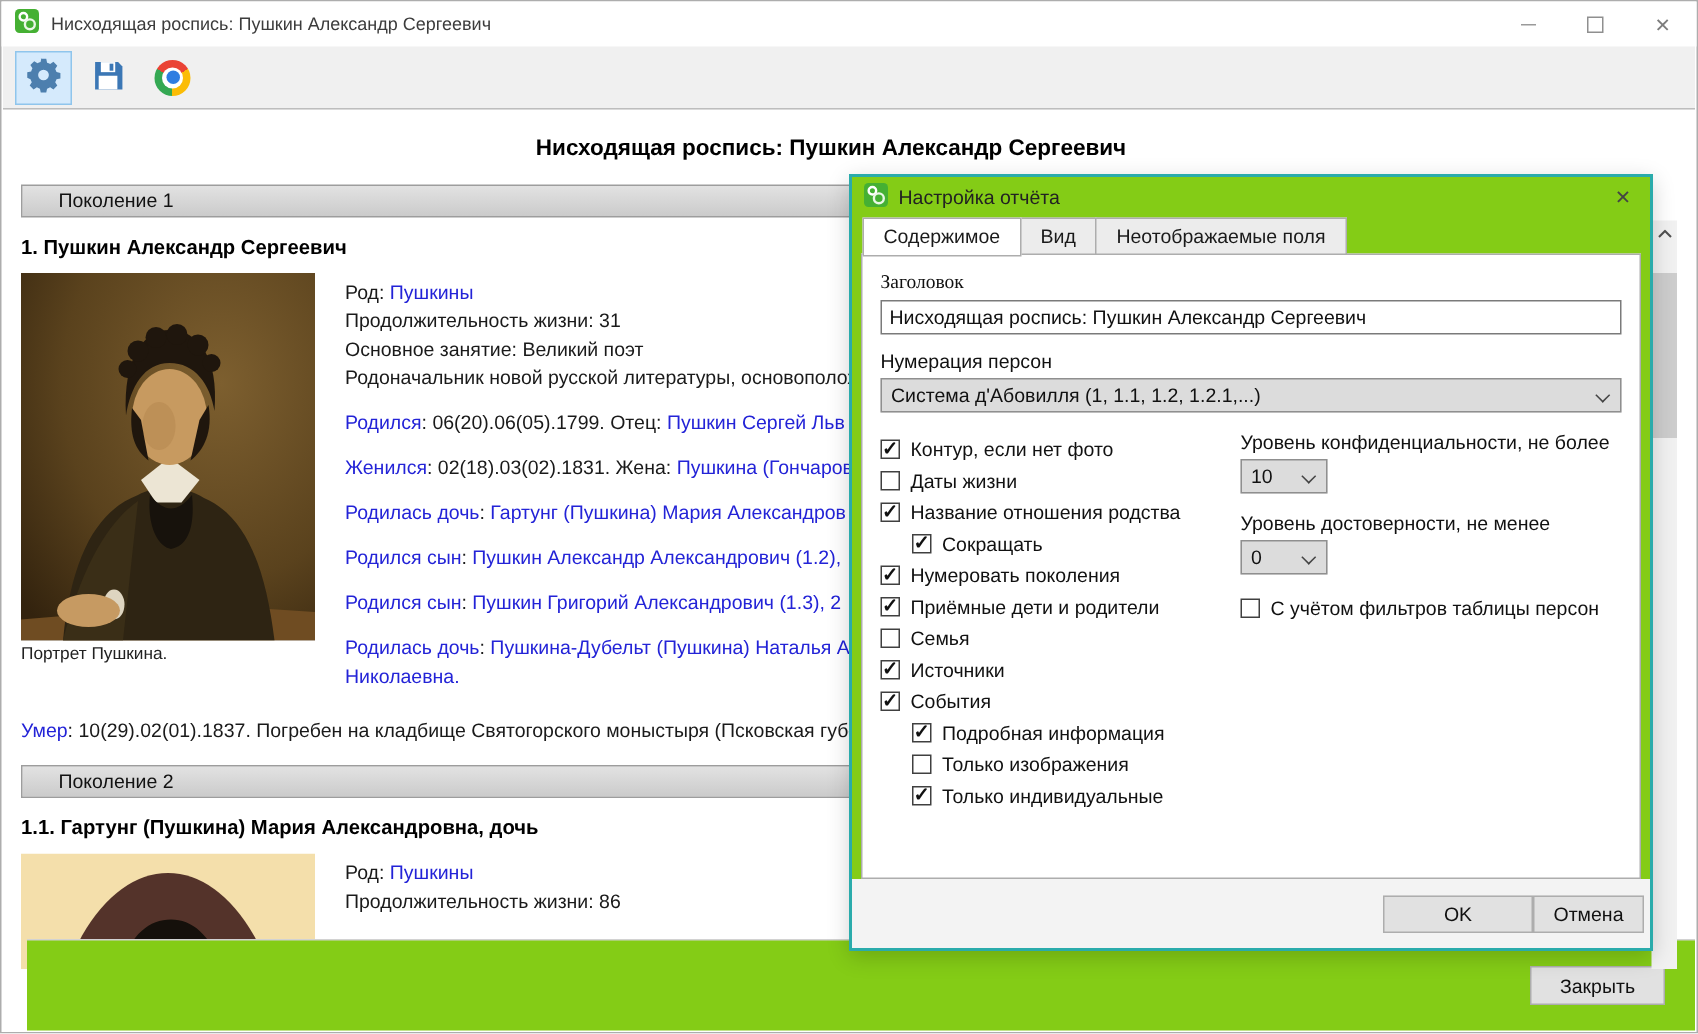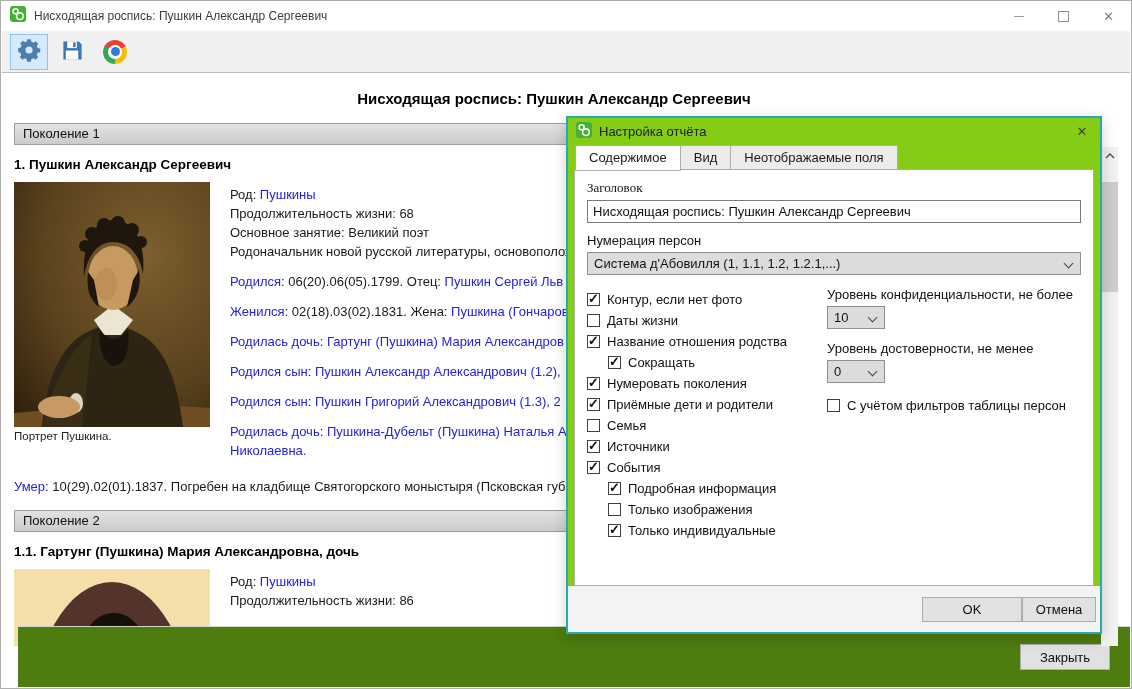--- a/index.html
+++ b/index.html
@@ -22,39 +22,39 @@
   .tb{width:38px;height:36px;display:flex;align-items:center;justify-content:center;background:transparent;border:1px solid transparent;margin-right:5px;padding:0;}
   .tb.active{background:#d5eafc;border-color:#8fc5ec;}
   .chrome-icon{position:relative;width:24px;height:24px;border-radius:50%;background:conic-gradient(from 60deg,#fbbc05 0 120deg,#34a853 0 240deg,#ea4335 0 360deg);}
   .chrome-icon::before{content:"";position:absolute;inset:5px;border-radius:50%;background:#fff;}
   .chrome-icon::after{content:"";position:absolute;inset:7.5px;border-radius:50%;background:#2f7de1;}
 
   
   .content{position:absolute;top:73px;left:1px;right:1px;height:572px;background:#fff;overflow:hidden;}
   .rpt{padding:14px 36px 0 12px;}
   .report-heading{text-align:center;font-size:15px;font-weight:bold;margin:2px 0 16px 0;color:#000;}
-  .genbar{height:20px;line-height:20px;background:linear-gradient(#e2e2e2,#cbcbcb);border:1px solid #9d9d9d;font-size:13px;padding-left:8px;color:#111;}
+  .genbar{height:20px;line-height:20px;background:linear-gradient(#e2e2e2,#cbcbcb);border:1px solid #9d9d9d;font-size:13px;padding-left:24px;color:#111;}
   .person-h{font-size:13.5px;font-weight:bold;margin:12px 0 10px 0;color:#000;}
   .prow{display:flex;margin-top:8px;}
   .photo-col{width:196px;flex:none;}
   .photo-col svg{display:block;}
   .caption{font-size:11.5px;margin-top:3px;color:#222;}
   .details{margin-left:20px;font-size:13px;line-height:19px;white-space:nowrap;padding-top:3px;flex:1;min-width:0;overflow:visible;}
   .event{margin:11px 0;}
   .event.wide{font-size:13px;line-height:19px;white-space:nowrap;margin:6px 0 14px 0;}
   .lnk{color:var(--link);}
 
   
   .vscroll{position:absolute;top:73px;right:12px;width:17px;height:571px;background:#f1f1f1;z-index:5;}
   .arr{position:absolute;left:0;width:17px;height:17px;display:flex;align-items:center;justify-content:center;}
   .arr.up{top:0;}
   .thumb{position:absolute;top:35px;left:0;width:17px;height:110px;background:#cdcdcd;}
 
   
-  .footer{position:absolute;bottom:1px;left:17px;right:1px;height:61px;background:#4d7c0f;border-top:1px solid #d2d2d2;display:flex;align-items:center;justify-content:flex-end;padding-right:20px;box-sizing:border-box;}
+  .footer{position:absolute;bottom:1px;left:17px;right:1px;height:61px;background:#84cc16;border-top:1px solid #d2d2d2;display:flex;align-items:center;justify-content:flex-end;padding-right:20px;box-sizing:border-box;}
   .btn{font-family:inherit;font-size:13px;color:#111;background:#e1e1e1;border:1px solid #adadad;height:26px;}
   .close-btn{width:90px;}
 
   
   .dialog{position:absolute;left:565px;top:115px;width:536px;height:518px;background:#84cc16;border:2px solid var(--dlgborder);box-sizing:border-box;z-index:10;box-shadow:0 4px 14px rgba(0,0,0,.18);display:flex;flex-direction:column;}
   .dtitle{height:26px;display:flex;align-items:center;padding:0 6px 0 8px;font-size:13px;color:#222;gap:7px;flex:none;}
   .dclose{margin-left:auto;width:24px;text-align:center;color:#444;font-size:13px;}
   .tabs{display:flex;padding:1px 0 0 7px;flex:none;position:relative;z-index:2;}
   .tab{font-size:13px;padding:4px 13px 4px 13px;border:1px solid #adadad;background:#ececec;margin-right:-1px;color:#1a1a1a;}
   .tab.active{background:#fff;margin-bottom:-1px;padding-bottom:5px;position:relative;z-index:3;}
@@ -160,21 +160,21 @@
                 <circle cx="71" cy="64" r="6" fill="#1f160d"></circle>
   <path d="M74 90 C72 108 76 118 85 125 L80 98 Z" fill="#1f160d"></path>
   <path d="M125 88 C128 106 122 118 113 125 L119 98 Z" fill="#1f160d"></path>
   <ellipse cx="62" cy="221" rx="7" ry="10" fill="#ded5c0"></ellipse>
   <ellipse cx="45" cy="225" rx="21" ry="11" fill="#c69a62"></ellipse>
  </svg>
               <div class="caption">Портрет Пушкина.</div>
             </div>
             <div class="details">
               <div class="info-line"><span>Род: </span><span class="lnk">Пушкины</span></div>
-              <div class="info-line"><span>Продолжительность жизни: 68</span></div>
+              <div class="info-line"><span>Продолжительность жизни: 31</span></div>
               <div class="info-line"><span>Основное занятие: Великий поэт</span></div>
               <div class="info-line"><span>Родоначальник новой русской литературы, основополож</span></div>
               <div class="event"><span class="lnk">Родился</span><span>: 06(20).06(05).1799. Отец: </span><span class="lnk">Пушкин Сергей Льв</span></div>
               <div class="event"><span class="lnk">Женился</span><span>: 02(18).03(02).1831. Жена: </span><span class="lnk">Пушкина (Гончаров</span></div>
               <div class="event"><span class="lnk">Родилась дочь</span><span>: </span><span class="lnk">Гартунг (Пушкина) Мария Александров</span></div>
               <div class="event"><span class="lnk">Родился сын</span><span>: </span><span class="lnk">Пушкин Александр Александрович (1.2),</span></div>
               <div class="event"><span class="lnk">Родился сын</span><span>: </span><span class="lnk">Пушкин Григорий Александрович (1.3), 2</span></div>
               <div class="event"><span class="lnk">Родилась дочь</span><span>: </span><span class="lnk">Пушкина-Дубельт (Пушкина) Наталья А</span><br><span class="lnk">Николаевна.</span></div>
             </div>
           </div>

